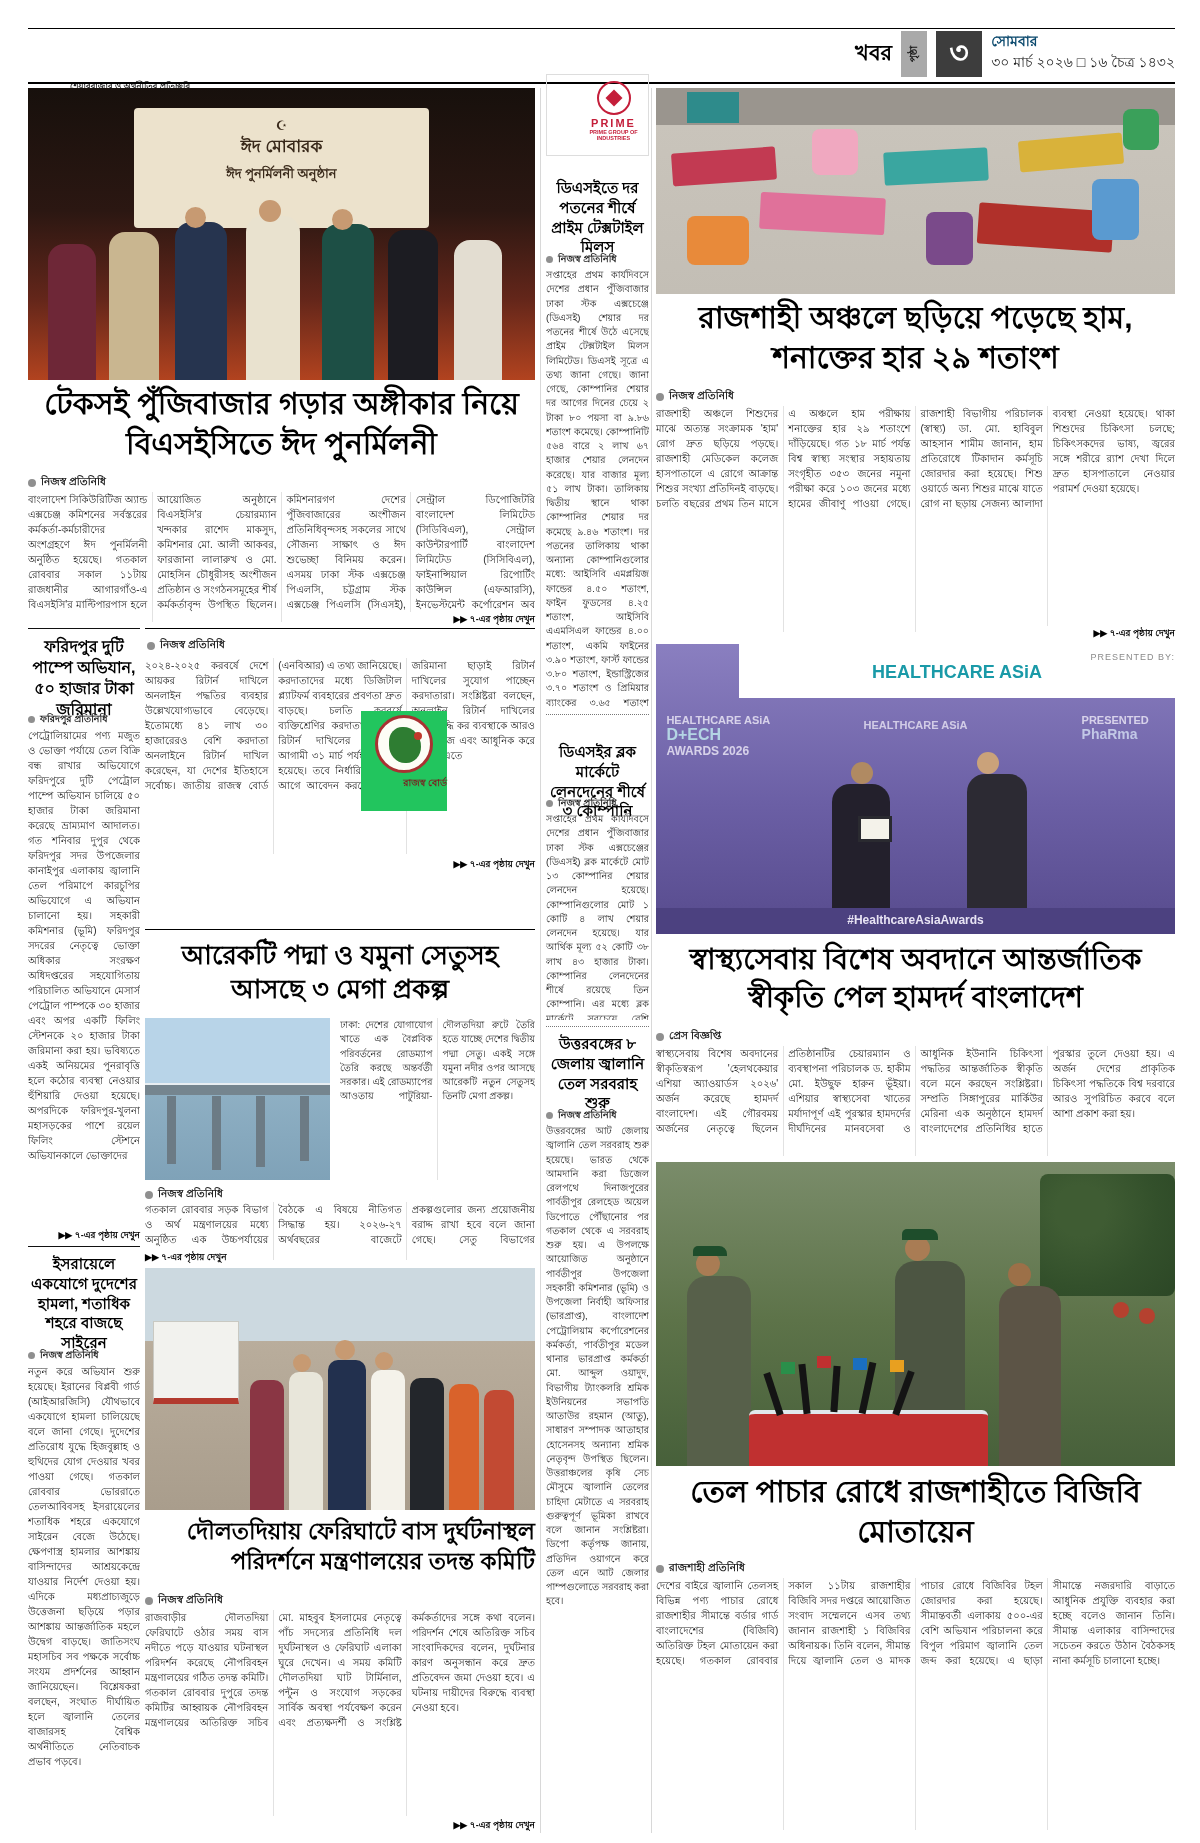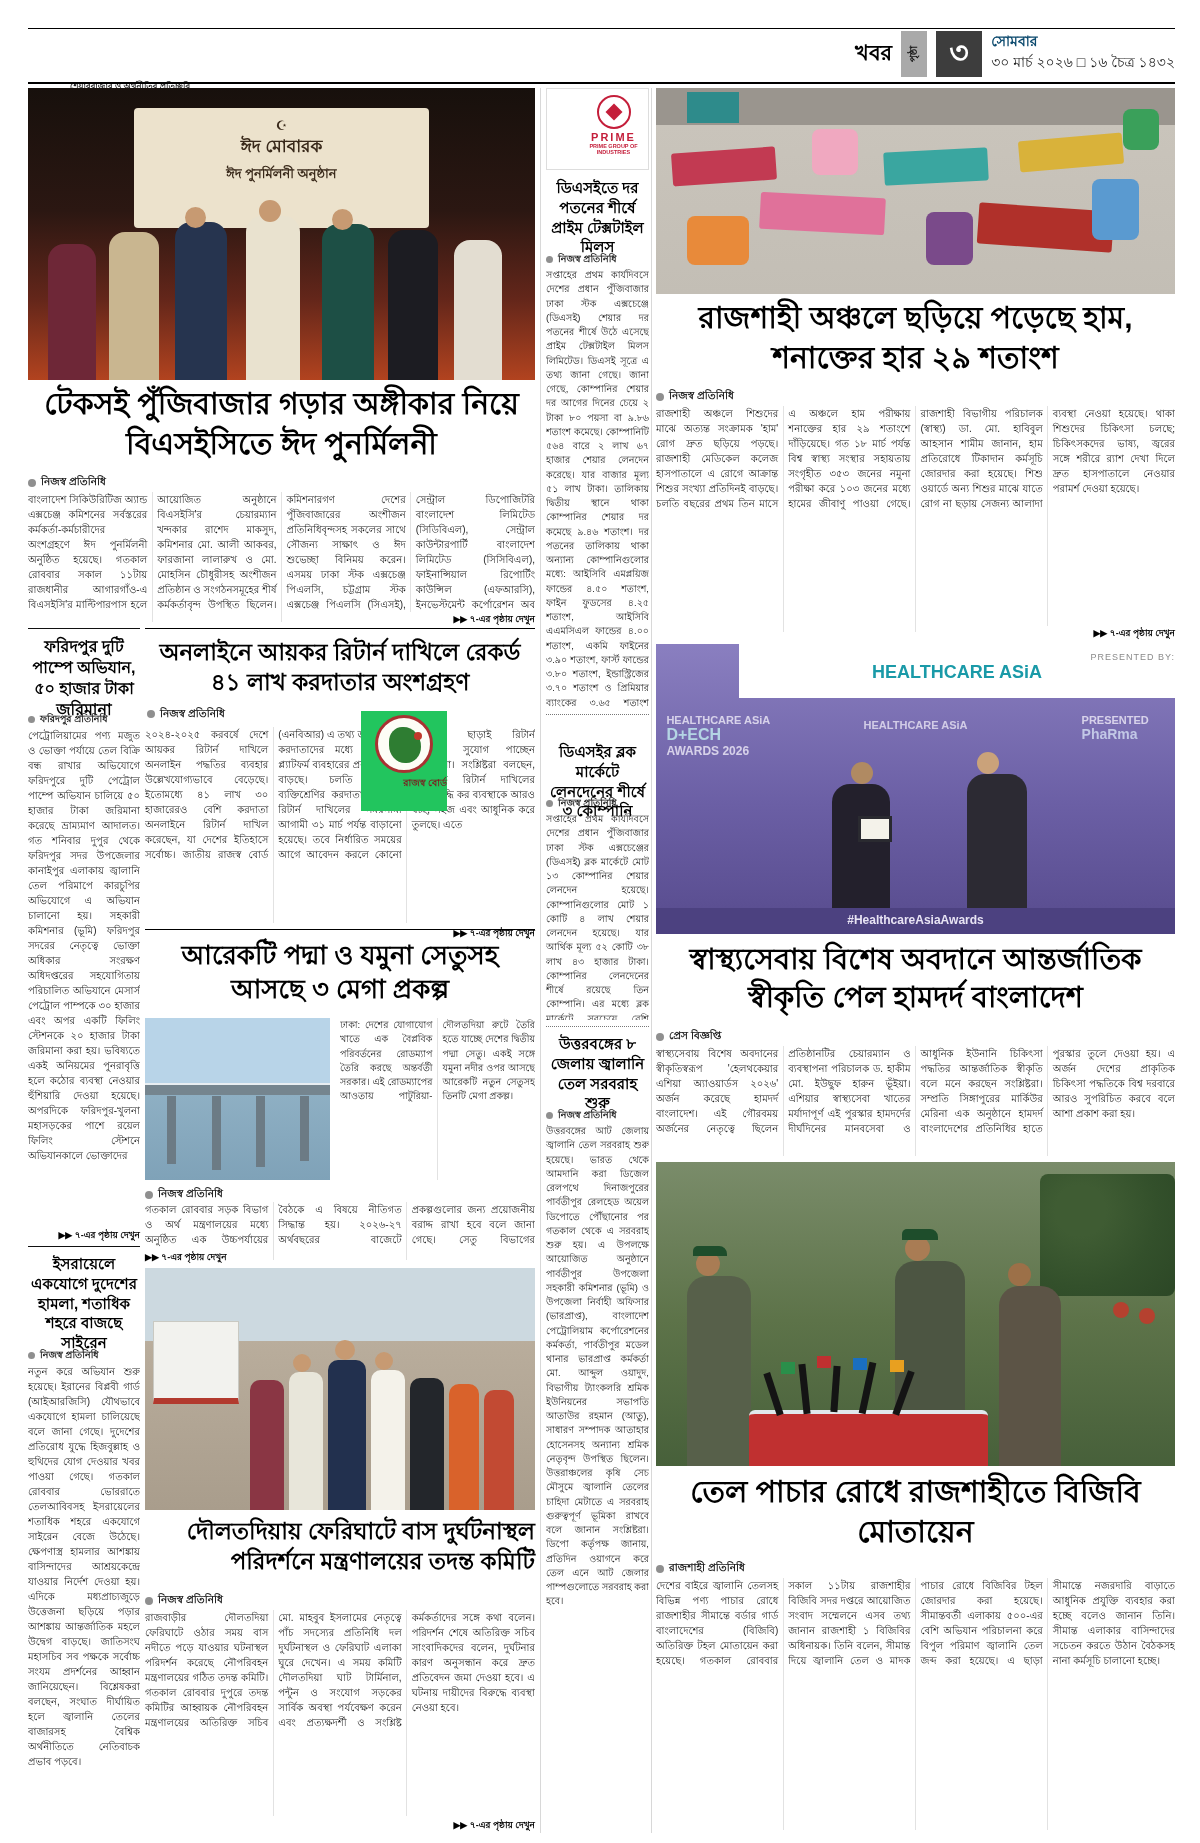--- a/index.html
+++ b/index.html
@@ -103,21 +103,20 @@
 
   <div class="abs hrule" style="left:28px; top:1246px; width:112px;"></div>
   <div class="abs hl" style="left:28px; top:1254px; width:112px; font-size:15px;">ইসরায়েলে একযোগে দুদেশের হামলা, শতাধিক শহরে বাজছে সাইরেন</div>
   <div class="abs byline" style="left:28px; top:1348px; font-size:9.5px;">
     <span class="dot" style="width:7px;height:7px;"></span>
     <span>নিজস্ব প্রতিনিধি</span>
   </div>
   <div class="abs bodytext" style="left:28px; top:1364px; width:112px; height:462px;">নতুন করে অভিযান শুরু হয়েছে। ইরানের বিপ্লবী গার্ড (আইআরজিসি) যৌথভাবে একযোগে হামলা চালিয়েছে বলে জানা গেছে। দুদেশের প্রতিরোধ যুদ্ধে হিজবুল্লাহ ও হুথিদের যোগ দেওয়ার খবর পাওয়া গেছে। গতকাল রোববার ভোররাতে তেলআবিবসহ ইসরায়েলের শতাধিক শহরে একযোগে সাইরেন বেজে উঠেছে। ক্ষেপণাস্ত্র হামলার আশঙ্কায় বাসিন্দাদের আশ্রয়কেন্দ্রে যাওয়ার নির্দেশ দেওয়া হয়। এদিকে মধ্যপ্রাচ্যজুড়ে উত্তেজনা ছড়িয়ে পড়ার আশঙ্কায় আন্তর্জাতিক মহলে উদ্বেগ বাড়ছে। জাতিসংঘ মহাসচিব সব পক্ষকে সর্বোচ্চ সংযম প্রদর্শনের আহ্বান জানিয়েছেন। বিশ্লেষকরা বলছেন, সংঘাত দীর্ঘায়িত হলে জ্বালানি তেলের বাজারসহ বৈশ্বিক অর্থনীতিতে নেতিবাচক প্রভাব পড়বে।</div>
 
   <div class="abs" style="left:145px; top:628px; width:390px; height:302px; border-top:1px solid #000; border-bottom:1px solid #000;">
-    <div class="hl" style="font-size:23px; margin-top:8px;">অনলাইনে আয়কর রিটার্ন দাখিলে রেকর্ড ৪১ লাখ করদাতার অংশগ্রহণ</div>
     <div class="byline" style="margin:8px 0 4px 2px;">
       <span class="dot"></span>
       <span>নিজস্ব প্রতিনিধি</span>
     </div>
     <div class="bodytext c3" style="width:390px; height:196px;">২০২৪-২০২৫ করবর্ষে দেশে আয়কর রিটার্ন দাখিলে অনলাইন পদ্ধতির ব্যবহার উল্লেখযোগ্যভাবে বেড়েছে। ইতোমধ্যে ৪১ লাখ ৩০ হাজারেরও বেশি করদাতা অনলাইনে রিটার্ন দাখিল করেছেন, যা দেশের ইতিহাসে সর্বোচ্চ। জাতীয় রাজস্ব বোর্ড (এনবিআর) এ তথ্য জানিয়েছে। করদাতাদের মধ্যে ডিজিটাল প্ল্যাটফর্ম ব্যবহারের প্রবণতা দ্রুত বাড়ছে। চলতি করবর্ষে ব্যক্তিশ্রেণির করদাতাদের জন্য রিটার্ন দাখিলের সময়সীমা আগামী ৩১ মার্চ পর্যন্ত বাড়ানো হয়েছে। তবে নির্ধারিত সময়ের আগে আবেদন করলে কোনো জরিমানা ছাড়াই রিটার্ন দাখিলের সুযোগ পাচ্ছেন করদাতারা। সংশ্লিষ্টরা বলছেন, অনলাইন রিটার্ন দাখিলের সংখ্যা বৃদ্ধি কর ব্যবস্থাকে আরও স্বচ্ছ, সহজ এবং আধুনিক করে তুলছে। এতে</div>
     <div class="cont" style="margin-top:3px;">▶▶ ৭-এর পৃষ্ঠায় দেখুন</div>
     <div class="d" style="left:216px; top:82px; width:86px; height:100px; background:#22c55e; text-align:right; padding-top:4px;">
       <div style="margin:0 auto; width:58px; height:58px; border-radius:50%; border:3px solid #a83232; background:#fdfdf6; position:relative;">
         <div class="d" style="left:11px; top:9px; width:32px; height:36px; background:#2e7d32; border-radius:45% 60% 50% 55%;"></div>
         <div class="d" style="left:36px; top:14px; width:8px; height:8px; border-radius:50%; background:#c0392b;"></div>
@@ -157,21 +156,21 @@
     <div class="head" style="left:59%; bottom:140px; width:18px; height:18px;"></div>
   </div>
   <div class="abs hl" style="left:145px; top:1516px; width:390px; font-size:23px;text-align:right;">দৌলতদিয়ায় ফেরিঘাটে বাস দুর্ঘটনাস্থল পরিদর্শনে মন্ত্রণালয়ের তদন্ত কমিটি</div>
   <div class="abs byline" style="left:145px; top:1592px;">
     <span class="dot"></span>
     <span>নিজস্ব প্রতিনিধি</span>
   </div>
   <div class="abs bodytext c3" style="left:145px; top:1610px; width:390px; height:206px;">রাজবাড়ীর দৌলতদিয়া ফেরিঘাটে ওঠার সময় বাস নদীতে পড়ে যাওয়ার ঘটনাস্থল পরিদর্শন করেছে নৌপরিবহন মন্ত্রণালয়ের গঠিত তদন্ত কমিটি। গতকাল রোববার দুপুরে তদন্ত কমিটির আহ্বায়ক নৌপরিবহন মন্ত্রণালয়ের অতিরিক্ত সচিব মো. মাহবুব ইসলামের নেতৃত্বে পাঁচ সদস্যের প্রতিনিধি দল দুর্ঘটনাস্থল ও ফেরিঘাট এলাকা ঘুরে দেখেন। এ সময় কমিটি দৌলতদিয়া ঘাট টার্মিনাল, পন্টুন ও সংযোগ সড়কের সার্বিক অবস্থা পর্যবেক্ষণ করেন এবং প্রত্যক্ষদর্শী ও সংশ্লিষ্ট কর্মকর্তাদের সঙ্গে কথা বলেন। পরিদর্শন শেষে অতিরিক্ত সচিব সাংবাদিকদের বলেন, দুর্ঘটনার কারণ অনুসন্ধান করে দ্রুত প্রতিবেদন জমা দেওয়া হবে। এ ঘটনায় দায়ীদের বিরুদ্ধে ব্যবস্থা নেওয়া হবে।</div>
   <div class="abs cont" style="left:395px; top:1818px; width:140px; background:#fff;">▶▶ ৭-এর পৃষ্ঠায় দেখুন</div>
 
-  <div class="abs" style="left:546px; top:88px; width:103px; height:82px; border:1px solid #ddd; text-align:center; padding-top:6px;padding-left:32px;">
+  <div class="abs" style="left:546px; top:74px; width:103px; height:82px; border:1px solid #ddd; text-align:center; padding-top:6px;padding-left:32px;">
     <div style="margin:0 auto; width:34px; height:34px; border-radius:50%; border:2px solid #c41e3a; position:relative;">
       <div class="d" style="left:9px; top:9px; width:12px; height:12px; background:#c41e3a; transform:rotate(45deg);"></div>
     </div>
     <div style="font-size:11px; font-weight:bold; color:#c41e3a; letter-spacing:2px; margin-top:2px;">PRIME</div>
     <div style="font-size:5.5px; font-weight:bold; color:#c41e3a;">PRIME GROUP OF INDUSTRIES</div>
   </div>
 
   <div class="abs hl" style="left:546px; top:178px; width:103px; font-size:15px;">ডিএসইতে দর পতনের শীর্ষে প্রাইম টেক্সটাইল মিলস</div>
   <div class="abs byline" style="left:546px; top:252px; font-size:9.5px;">
     <span class="dot" style="width:7px;height:7px;"></span>

